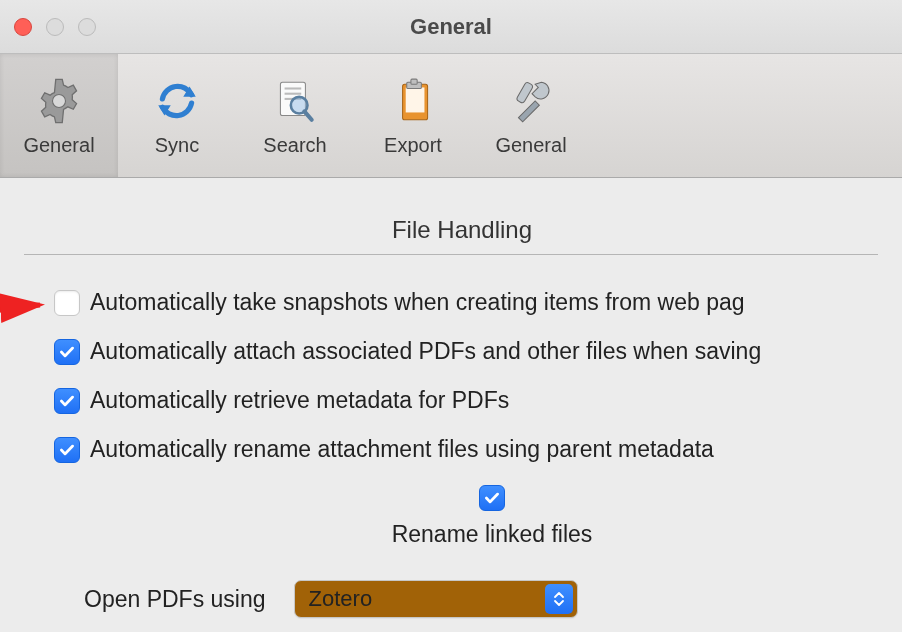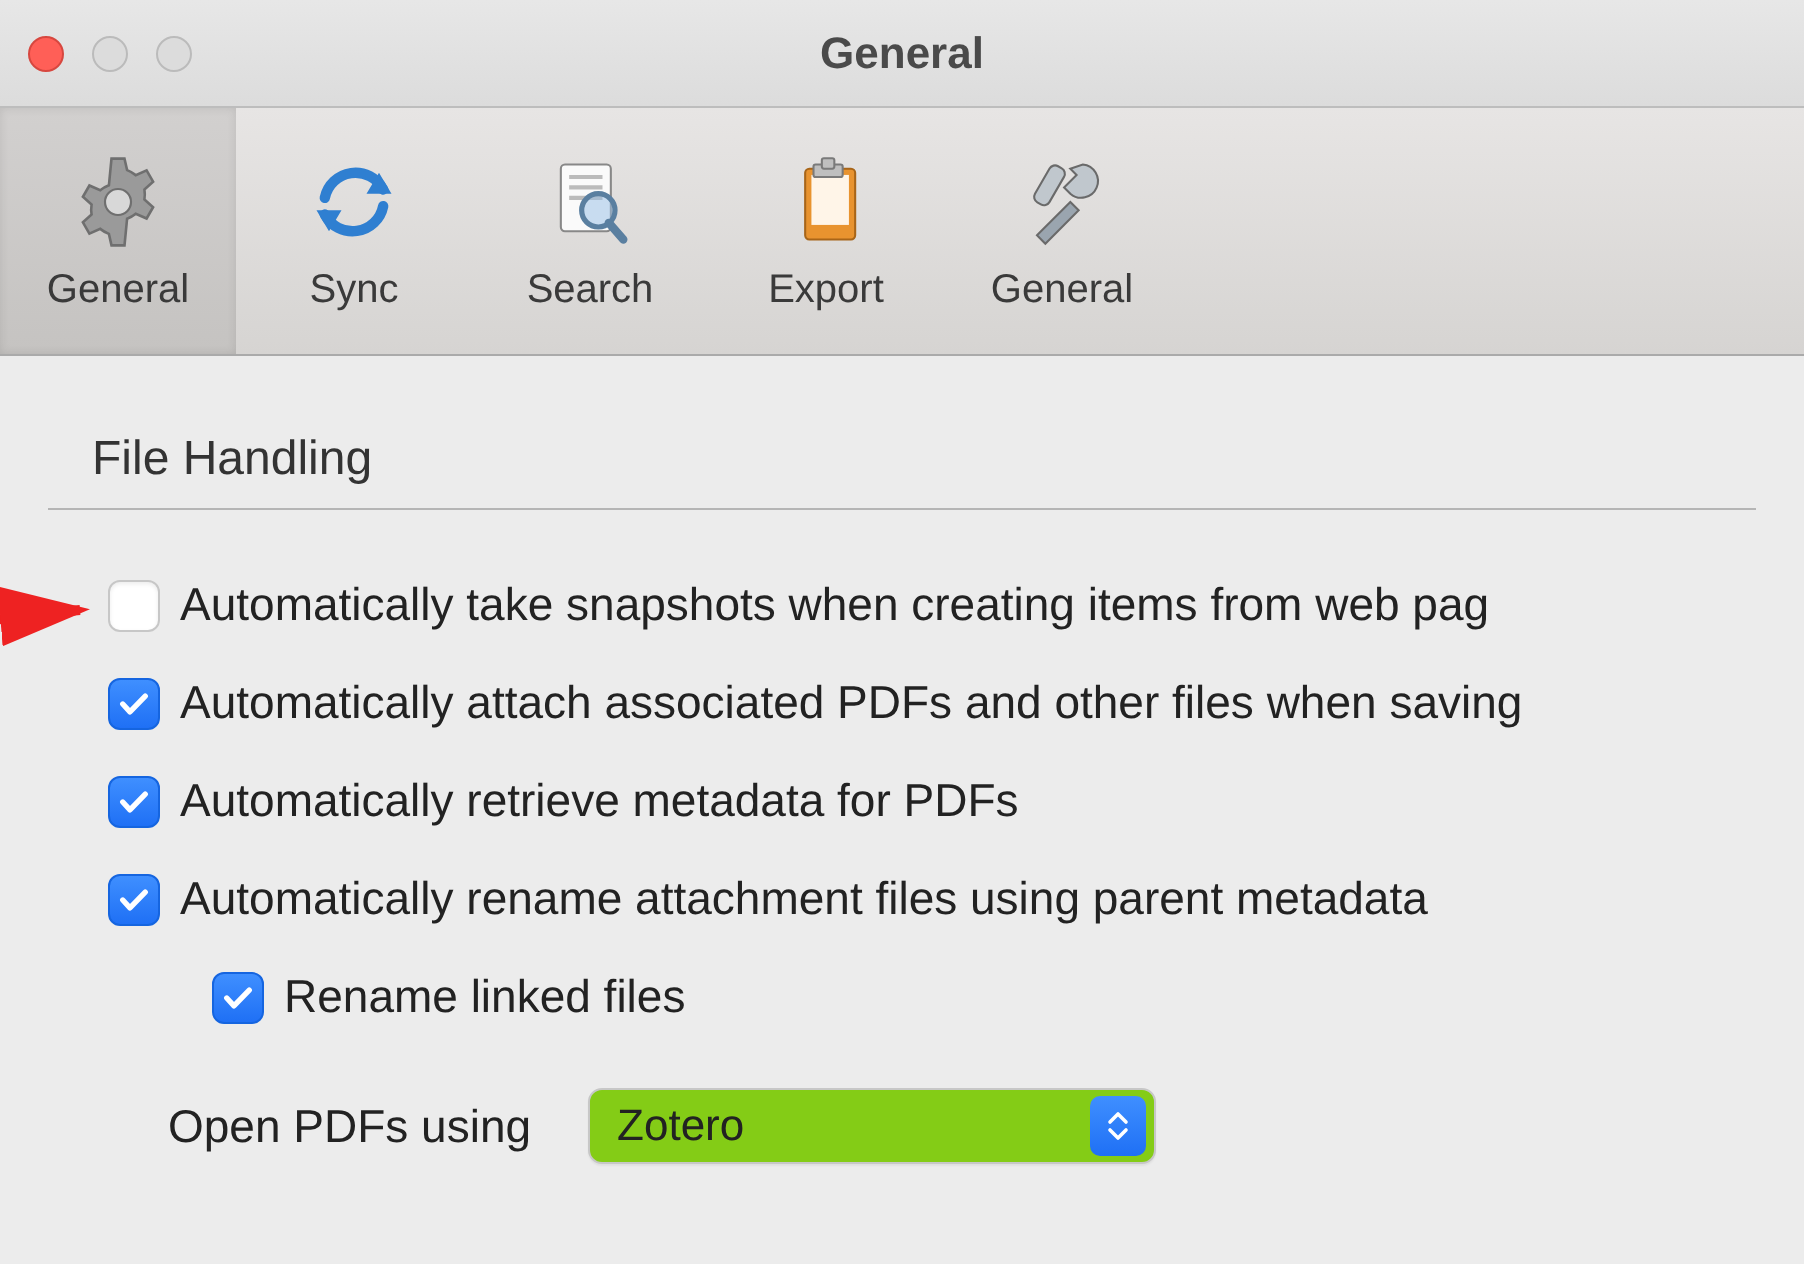--- a/index.html
+++ b/index.html
@@ -70,51 +70,52 @@
     }
     .content {
       padding: 38px 24px 0 24px;
     }
     .section-title {
       font-size: 24px;
       color: #333;
       padding-left: 22px;
       padding-bottom: 10px;
       border-bottom: 1px solid #b5b5b5;
+      text-align: center;
     }
     .options {
       padding-top: 34px;
       padding-left: 30px;
     }
     .opt-row {
       display: flex;
       align-items: center;
       gap: 10px;
       margin-bottom: 22px;
       font-size: 23px;
       color: #222;
       white-space: nowrap;
     }
-    .opt-row.indented { padding-left: 52px; }
+    .opt-row.indented { padding-left: 52px; flex-direction: column; }
     .cb {
       width: 26px; height: 26px; border-radius: 6px; flex-shrink:0;
       display:flex; align-items:center; justify-content:center;
     }
     .cb.unchecked { background:#fff; border:1px solid #c7c7c7; box-shadow: inset 0 1px 2px rgba(0,0,0,0.08);}
     .cb.checked { background: linear-gradient(#3f8fff,#1f70f5); border:1px solid #1565e0; }
     .cb.checked svg { width:18px; height:18px; }
     .open-row {
       display:flex; align-items:center; gap:28px;
       padding-left: 30px;
       margin-top: 32px;
       font-size: 23px; color:#222;
     }
     .select {
       width: 284px; height: 38px;
-      background: #84cc16;
+      background: #a16207;
       border:1px solid #c7c7c7;
       border-radius: 7px;
       display:flex; align-items:center;
       padding: 0 4px 0 14px;
       position: relative;
       box-shadow: 0 1px 1px rgba(0,0,0,0.05);
     }
     .select-text { font-size: 22px; color:#222; flex:1; }
     .select-arrows {
       width: 28px; height: 30px;

